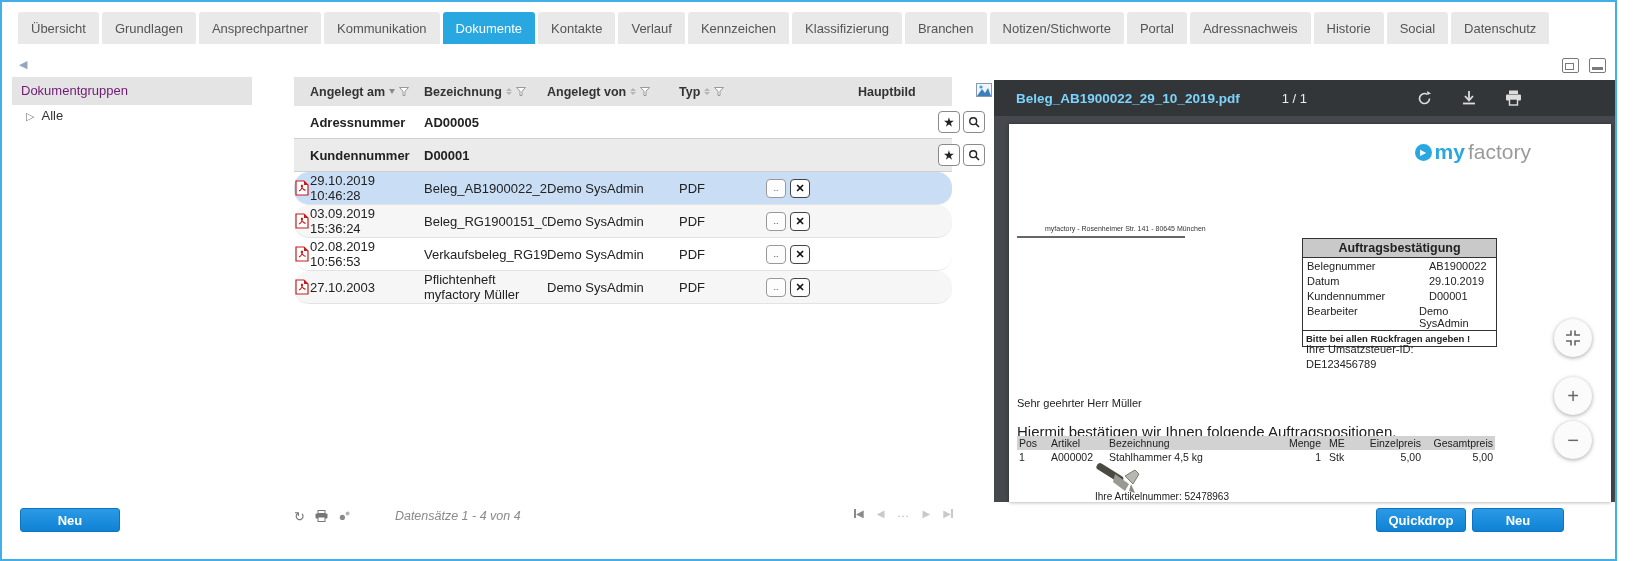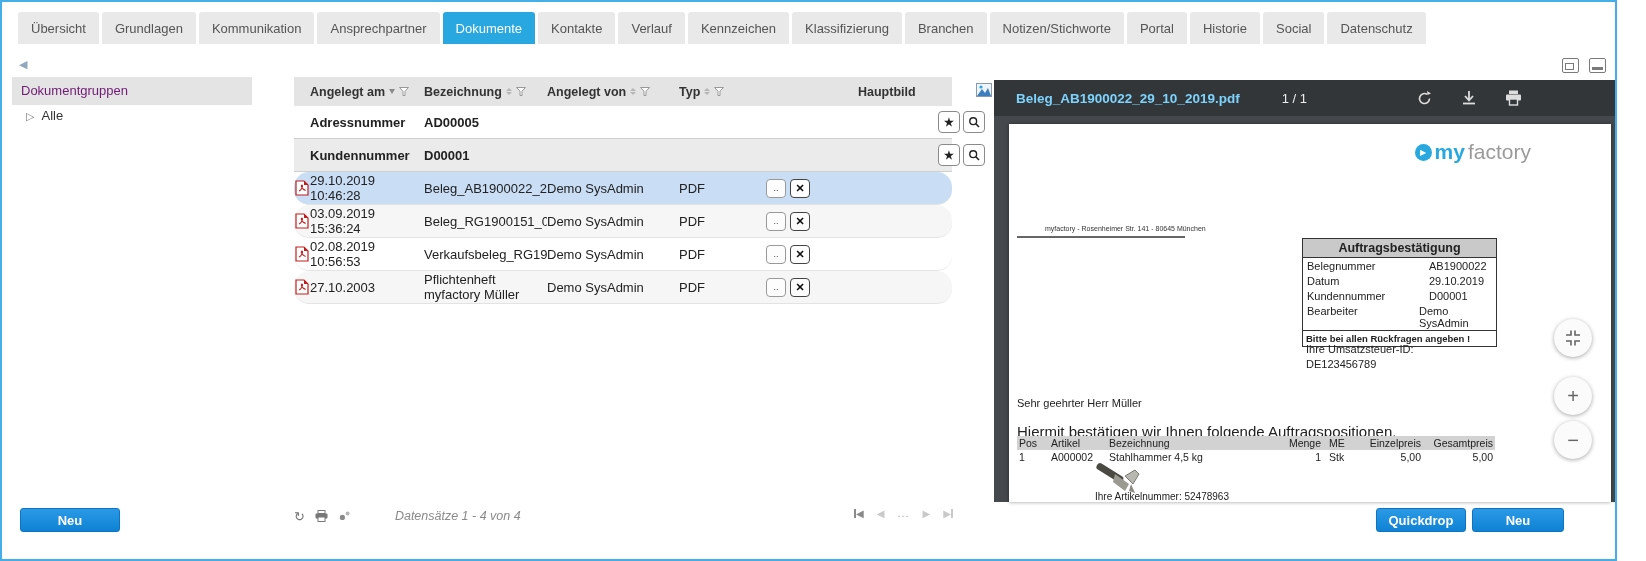--- a/index.html
+++ b/index.html
@@ -110,40 +110,41 @@
 <body>
 
 <div class="window">
 
   <div class="tabbar">
 
       <div class="tab">Übersicht</div>
 
       <div class="tab">Grundlagen</div>
 
+      <div class="tab">Ansprechpartner</div>
+
       <div class="tab">Kommunikation</div>
 
-      <div class="tab">Ansprechpartner</div>
-
       <div class="tab active">Dokumente</div>
 
       <div class="tab">Kontakte</div>
 
       <div class="tab">Verlauf</div>
 
       <div class="tab">Kennzeichen</div>
 
       <div class="tab">Klassifizierung</div>
 
       <div class="tab">Branchen</div>
 
       <div class="tab">Notizen/Stichworte</div>
 
       <div class="tab">Portal</div>
 
+      <div class="tab">Adressnachweis</div>
 
       <div class="tab">Historie</div>
 
       <div class="tab">Social</div>
 
       <div class="tab">Datenschutz</div>
     </div>
 
   <span class="collapse-left">◀</span>
   <div class="sidebar-title">Dokumentgruppen</div>

